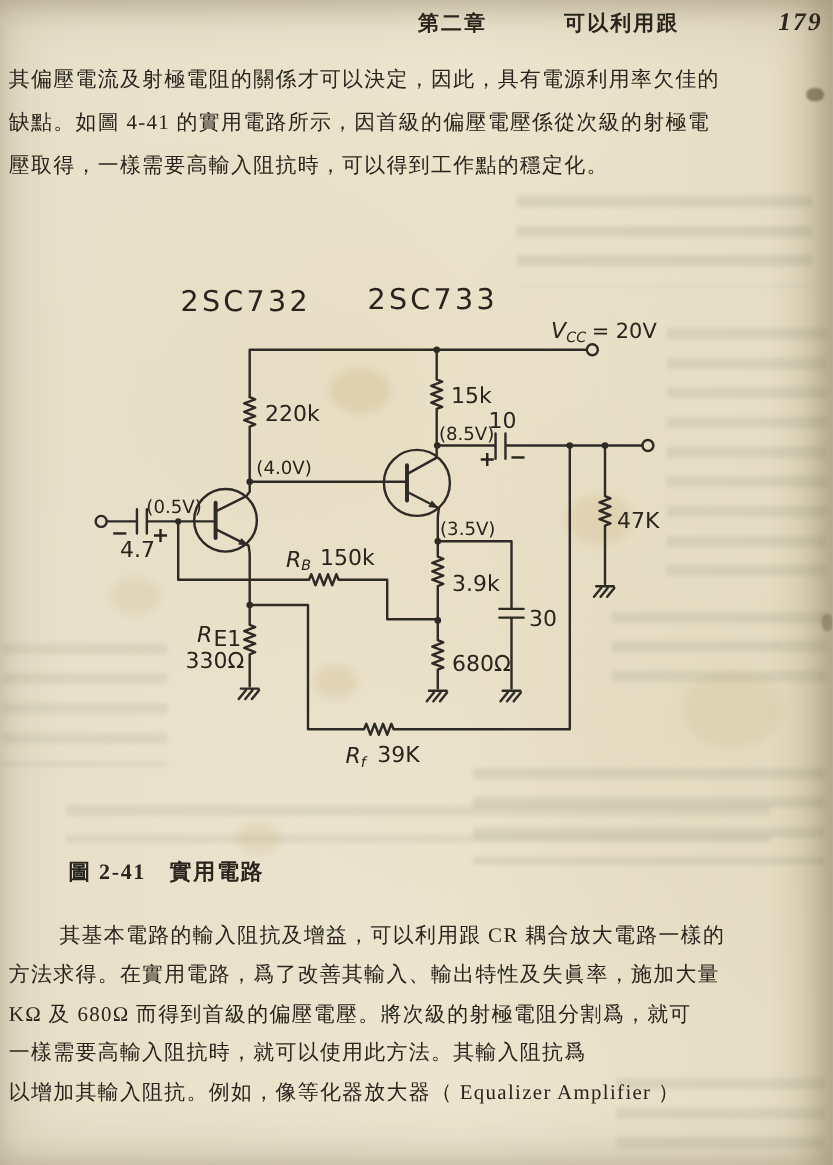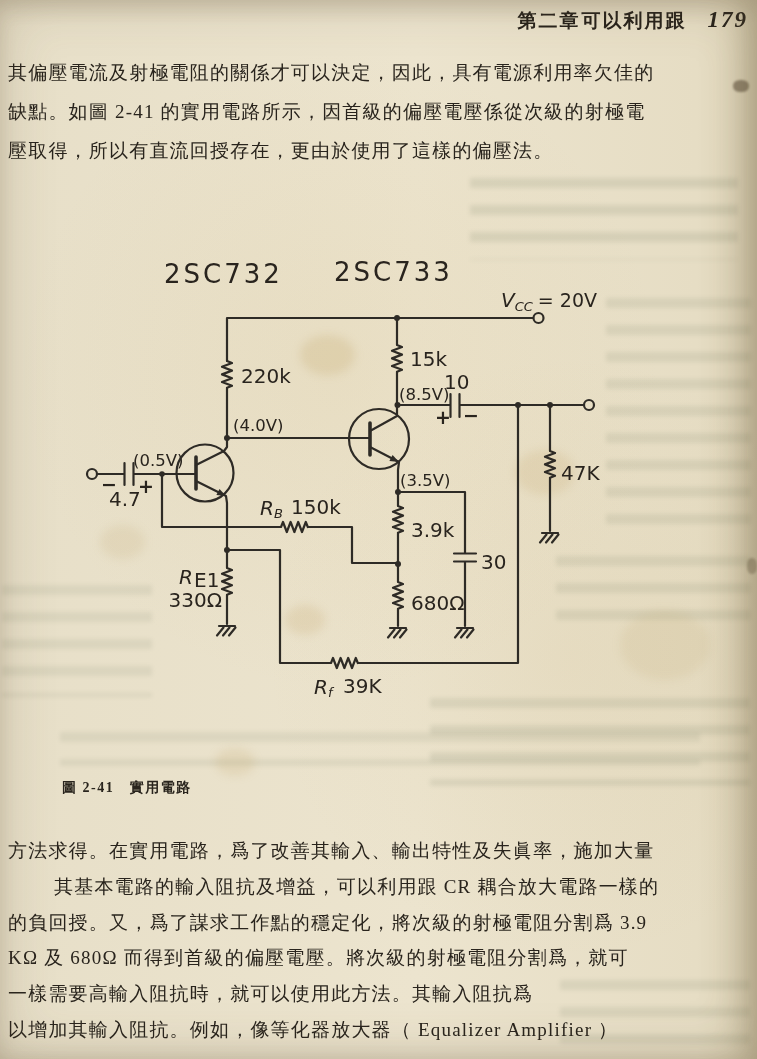--- a/index.html
+++ b/index.html
@@ -15,34 +15,34 @@
   }
   .page::after{
     content:"";position:absolute;inset:0;pointer-events:none;
     box-shadow:
       inset 0 0 55px rgba(95,78,48,.22),
       inset -16px 0 26px rgba(95,78,48,.20),
       inset 0 8px 18px rgba(95,78,48,.10);
   }
   .header{
     position:absolute;top:7px;left:380px;width:368px;
-    display:flex;justify-content:flex-end;align-items:baseline;gap:1px;
+    display:flex;justify-content:space-between;align-items:baseline;gap:17px;
     font-size:19px;font-weight:700;letter-spacing:2px;white-space:nowrap;
   }
   .pagenum{font-size:23px;font-style:italic;font-weight:700;letter-spacing:2px;margin-left:20px;}
   .para{position:absolute;left:8px;width:748px;}
   .para .line{white-space:nowrap;font-size:19px;letter-spacing:1.2px;}
   .para1{top:53px;}
   .para1 .line{line-height:39px;}
   .para2{top:833px;}
   .para2 .line{line-height:35.8px;}
   .indent{padding-left:46px;}
   .caption{
     position:absolute;left:62px;top:779px;
-    font-size:14px;font-weight:700;letter-spacing:1.5px;white-space:nowrap;
+    font-size:20px;font-weight:700;letter-spacing:1.5px;white-space:nowrap;
   }
   .circuit{position:absolute;left:0;top:250px;}
   .circuit path,.circuit circle.t{stroke:#2e2b26;stroke-width:2.2;fill:none;stroke-linecap:round;stroke-linejoin:round;}
   .circuit .bar{stroke-width:3.6;}
   .circuit .dot{fill:#2e2b26;stroke:none;}
   .circuit .arr{fill:#2e2b26;stroke:none;}
   .circuit text{fill:#29241e;font-family:"DejaVu Sans","Liberation Sans",sans-serif;font-size:20px;}
   .circuit text.big{font-size:26px;letter-spacing:3px;}
   .circuit text.sm{font-size:16.5px;}
   .circuit text.sgn{font-size:19px;font-weight:bold;}
@@ -76,22 +76,22 @@
   <div class="blotch" style="left:747px;top:558px;width:10px;height:16px;opacity:.6;"></div>
 
   <div class="header">
     <span>第二章</span>
     <span>可以利用跟</span>
     <span class="pagenum">179</span>
   </div>
 
   <div class="para para1">
     <div class="line">其偏壓電流及射極電阻的關係才可以決定，因此，具有電源利用率欠佳的</div>
-    <div class="line">缺點。如圖 2-41 的實用電路所示，因首級的偏壓電壓係從次級的射極電</div>
-    <div class="line">壓取得，所以有直流回授存在，更由於使用了這樣的偏壓法。</div>
+    <div class="line">缺點。如圖 4-41 的實用電路所示，因首級的偏壓電壓係從次級的射極電</div>
+    <div class="line">壓取得，一樣需要高輸入阻抗時，可以得到工作點的穩定化。</div>
   </div>
 
   <svg class="circuit" width="757" height="520" viewBox="0 250 757 520" xmlns="http://www.w3.org/2000/svg">
     <defs>
       <g id="gnd" stroke="#2e2b26" stroke-width="2" fill="none" stroke-linecap="round">
         <path d="M-8,0 H8 M-3.5,1.5 l-6.5,8 M2.5,1.5 l-6.5,8 M8.5,1.5 l-6.5,8"></path>
       </g>
     </defs>
 
     <text class="big" x="164" y="283">2SC732</text>
@@ -194,21 +194,20 @@
       <text x="411" y="610">680Ω</text>
       <path d="M398,492 H465 V553 M454,553.5 H476 M454,561.5 H476 M465,561.5 V626"></path>
       <use href="#gnd" x="465" y="628"></use>
       <text x="481" y="569">30</text>
     </g>
   </svg>
 
   <div class="caption">圖 2-41　實用電路</div>
 
   <div class="para para2">
+    <div class="line indent">其基本電路的輸入阻抗及增益，可以利用跟 CR 耦合放大電路一樣的</div>
     <div class="line">方法求得。在實用電路，爲了改善其輸入、輸出特性及失眞率，施加大量</div>
-    <div class="line indent">其基本電路的輸入阻抗及增益，可以利用跟 CR 耦合放大電路一樣的</div>
-    <div class="line">的負回授。又，爲了謀求工作點的穩定化，將次級的射極電阻分割爲 3.9</div>
     <div class="line">KΩ 及 680Ω 而得到首級的偏壓電壓。將次級的射極電阻分割爲，就可</div>
     <div class="line">一樣需要高輸入阻抗時，就可以使用此方法。其輸入阻抗爲</div>
     <div class="line">以增加其輸入阻抗。例如，像等化器放大器（ Equalizer Amplifier ）</div>
   </div>
 
 </div>
 
 </body></html>

